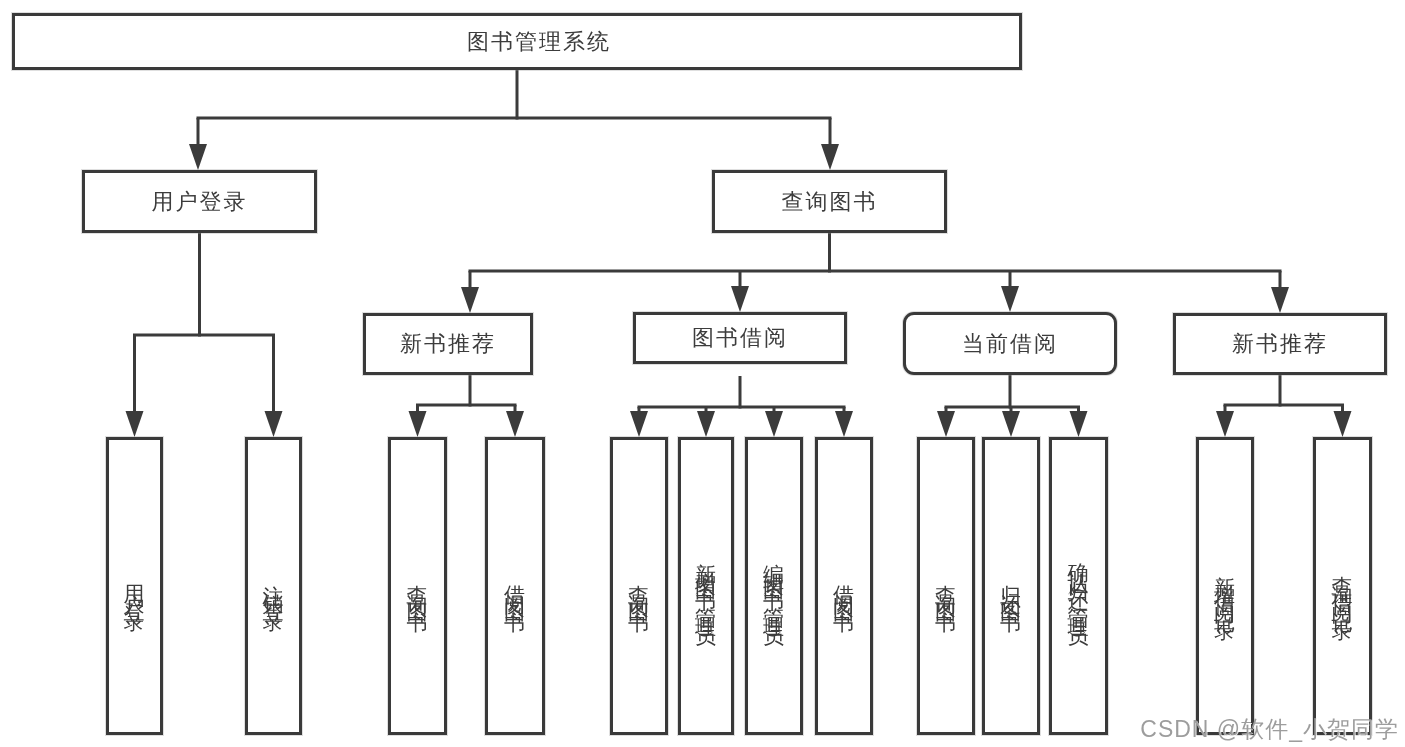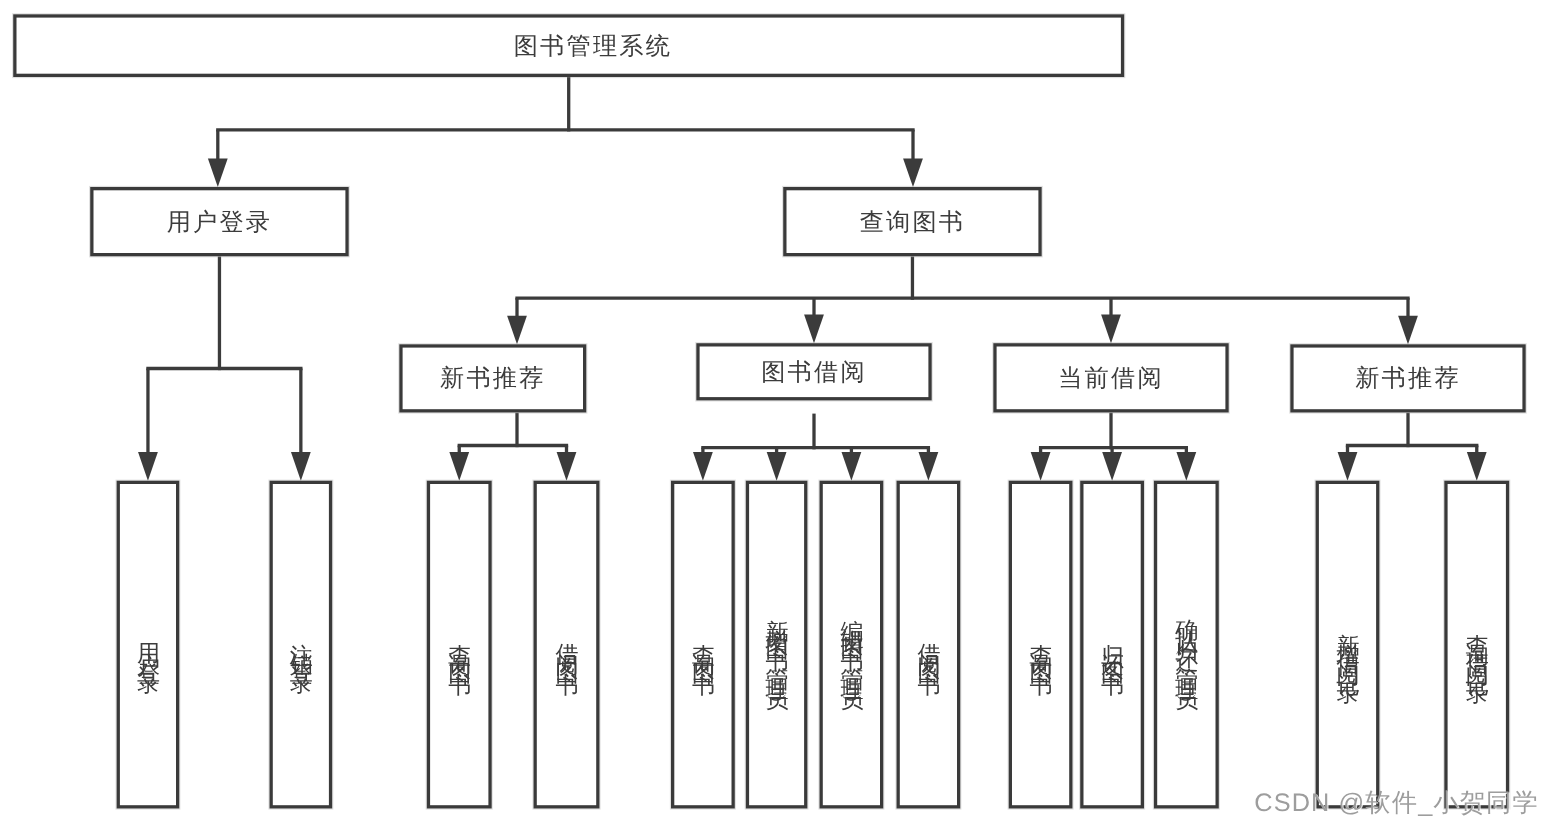--- a/index.html
+++ b/index.html
@@ -129,21 +129,21 @@
   <div class="box" style="left:712px; top:170px; width:235px; height:63px;">
     <span>查询图书</span>
   </div>
 
   <div class="box" style="left:363px; top:313px; width:170px; height:62px;">
     <span>新书推荐</span>
   </div>
   <div class="box" style="left:633px; top:312px; width:214px; height:52px;">
     <span>图书借阅</span>
   </div>
-  <div class="box" style="left:903px; top:312px; width:214px; height:63px;">
+  <div class="box" style="left:903px; top:312px; width:214px; height:63px;border-radius:11px;">
     <span>当前借阅</span>
   </div>
   <div class="box" style="left:1173px; top:313px; width:214px; height:62px;">
     <span>新书推荐</span>
   </div>
 
   <div class="box v" style="left:106px; top:437px; width:57px; height:298px;">
     <span>用户登录</span>
   </div>
   <div class="box v" style="left:245px; top:437px; width:57px; height:298px;">

